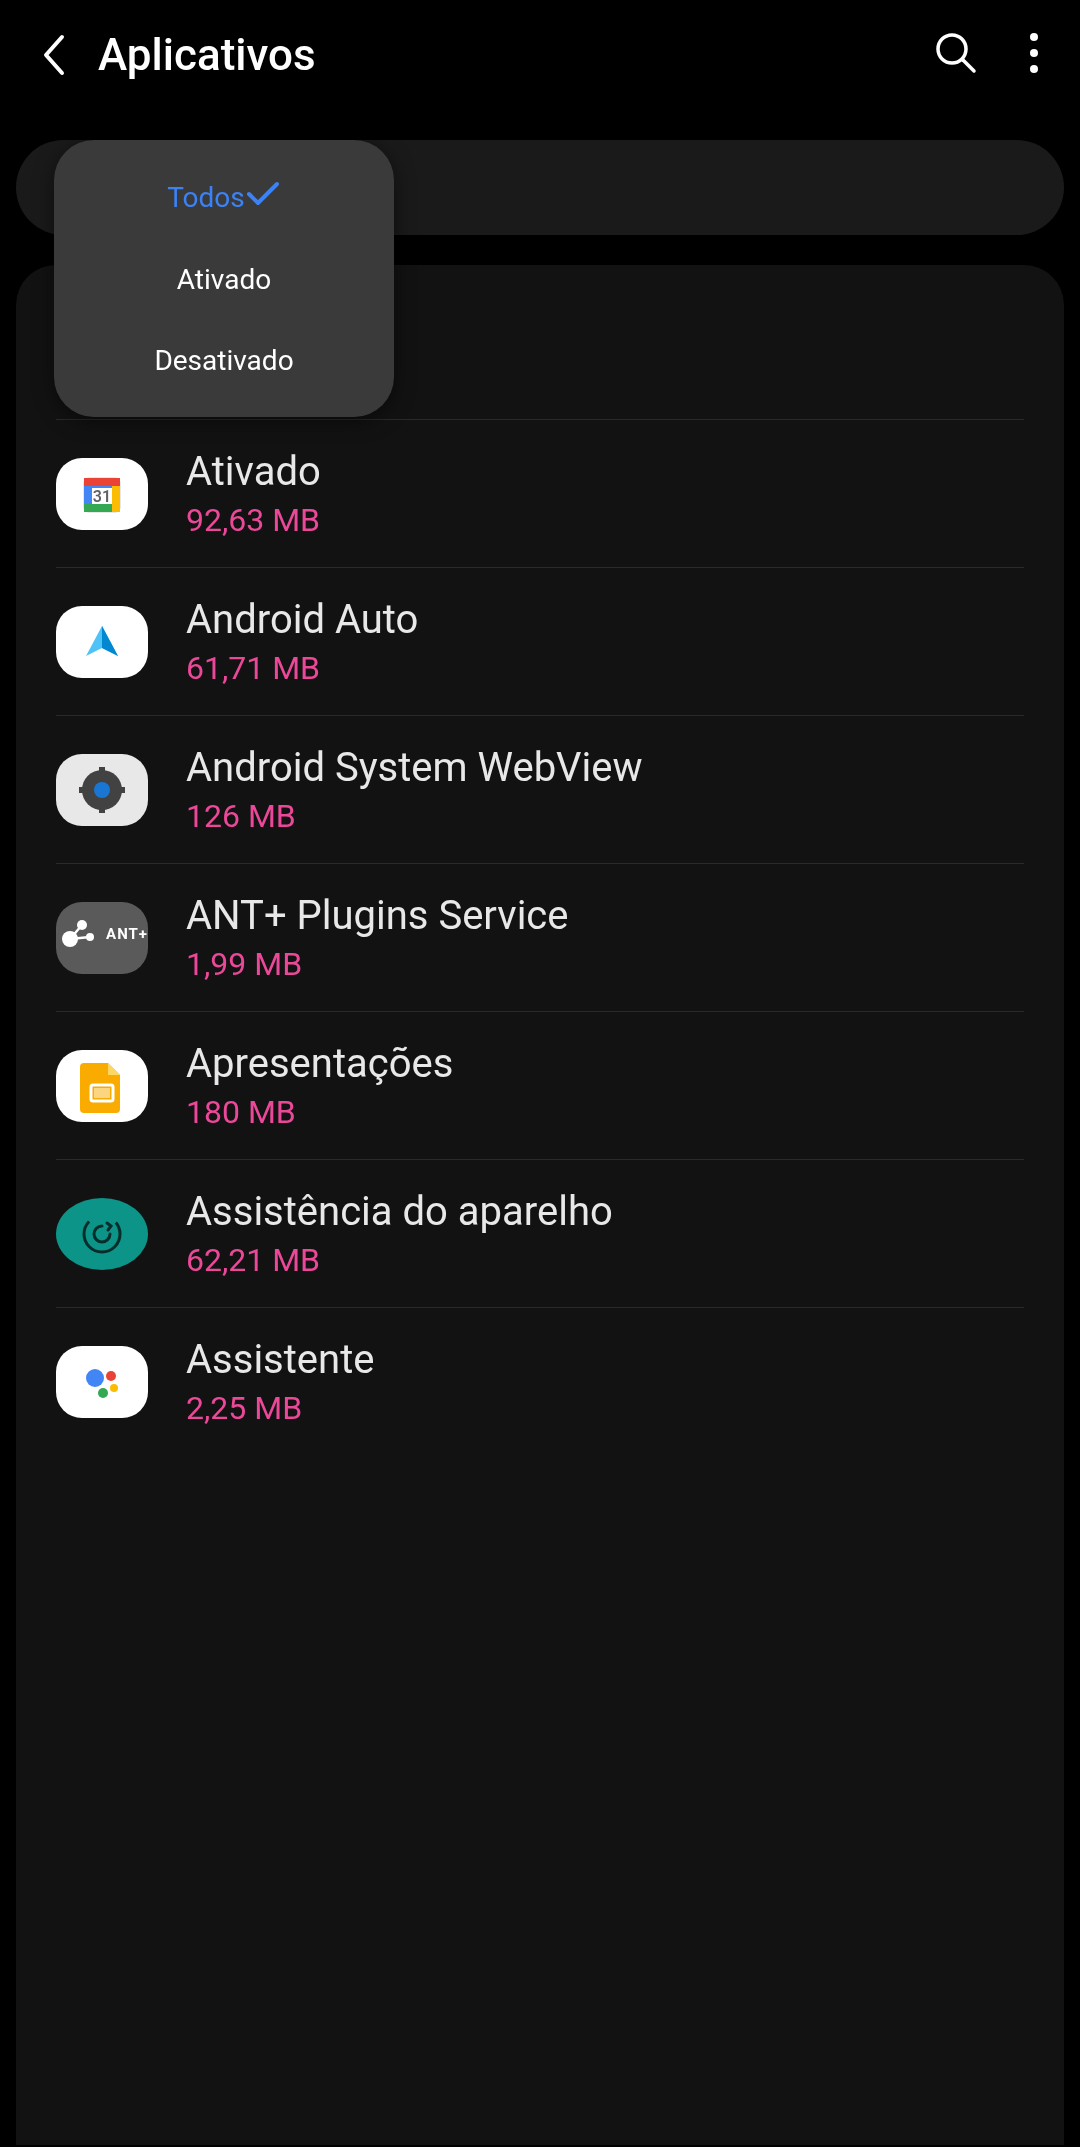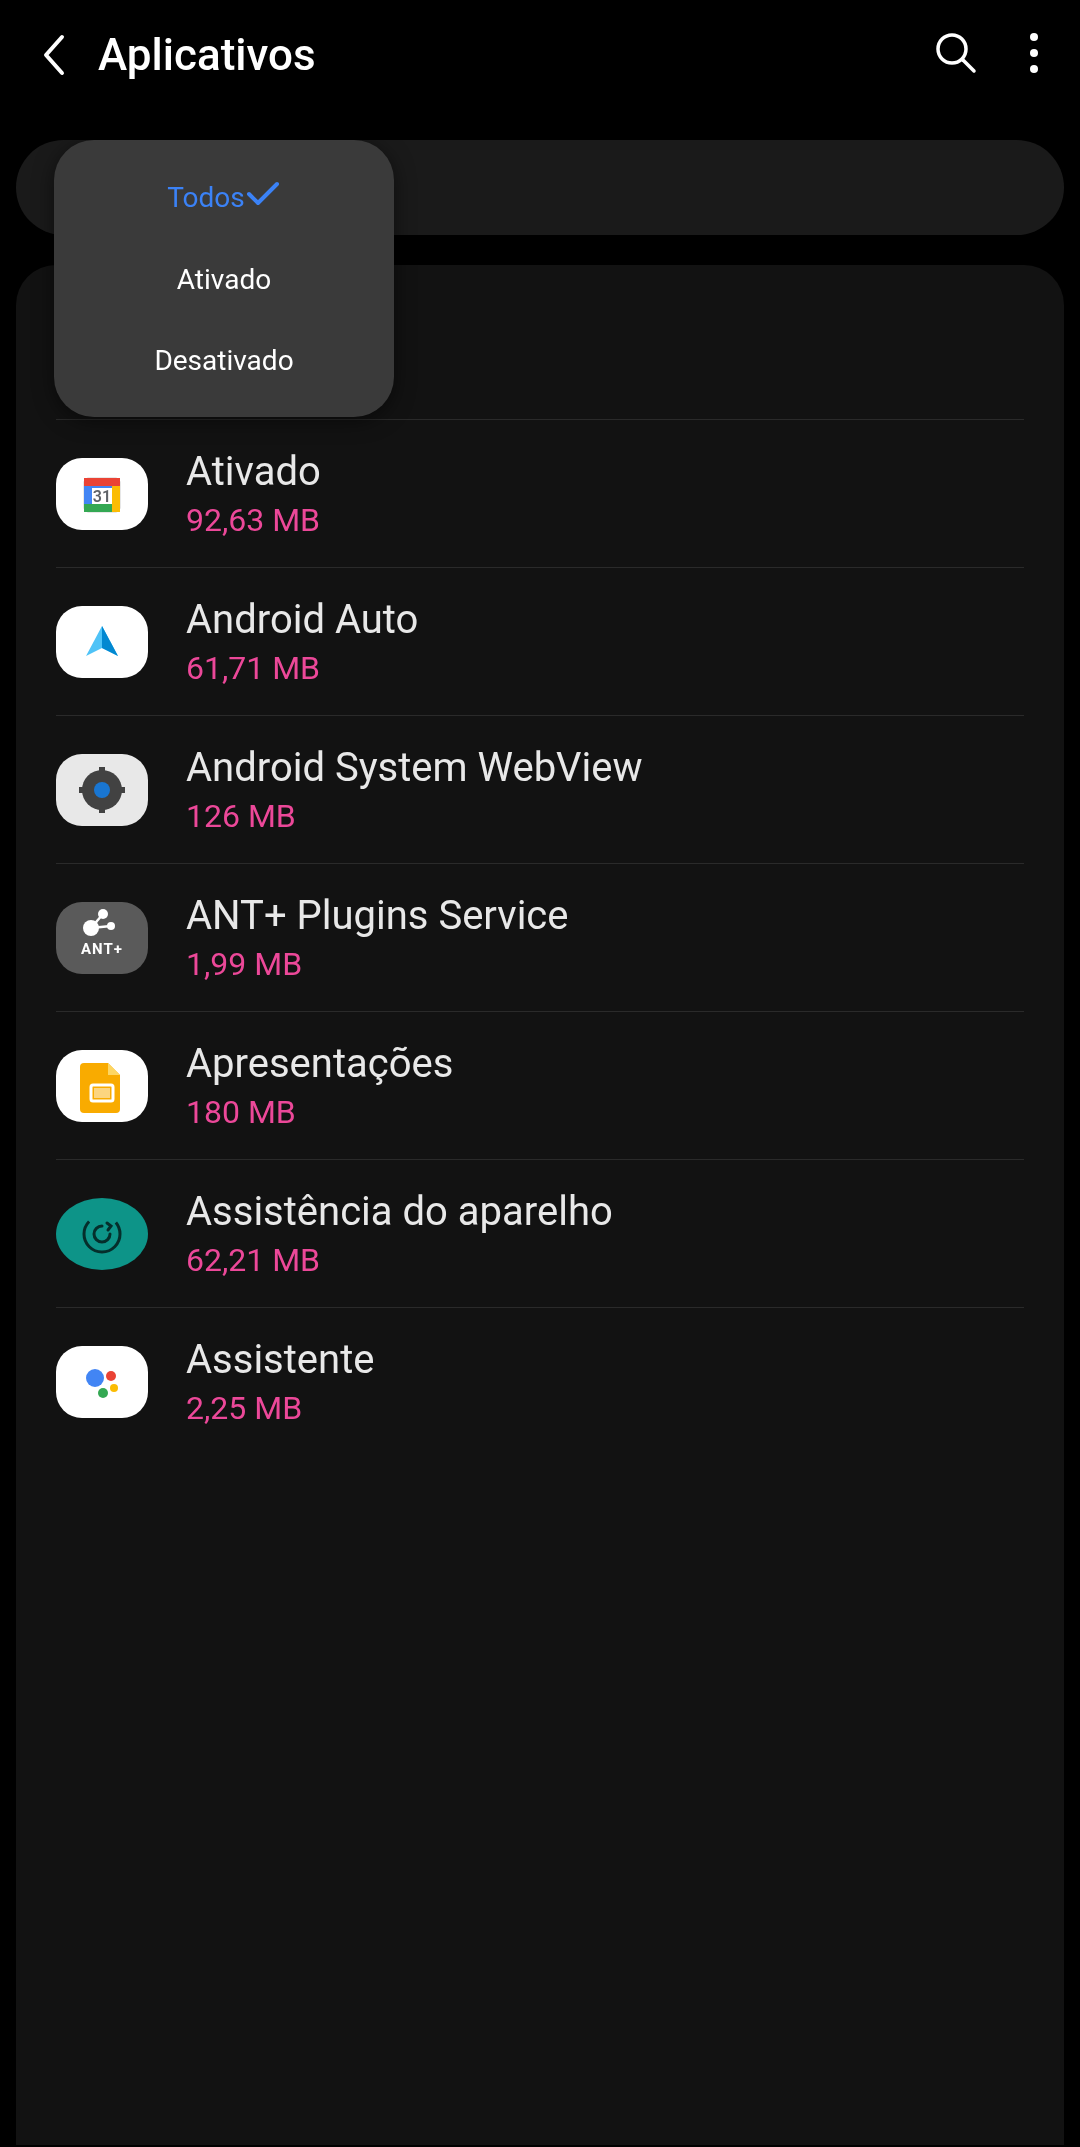--- a/index.html
+++ b/index.html
@@ -127,21 +127,21 @@
       color: #3b82f6;
     }
     .check-icon {
       color: #3b82f6;
     }
     
     .icon-calendar { background: #fff; }
     .icon-auto { background: #fff; }
     .icon-webview { background: #e8e8e8; }
     .icon-ant { background: #6a6a6a; }
-    .icon-antplus { background: #5a5a5a; color: #fff; font-size: 16px; letter-spacing: 1px; display: flex; flex-direction: column; align-items: center; justify-content: flex-end; padding-bottom: 16px; }
+    .icon-antplus { background: #5a5a5a; color: #fff; font-size: 16px; letter-spacing: 1px; display: flex; flex-direction: row; align-items: center; justify-content: flex-end; padding-bottom: 8px; }
     .icon-slides { background: #fff; }
     .icon-assist { background: #0d9488; }
     .icon-assistant { background: #fff; }
     .squircle {
       border-radius: 26px;
     }
   </style>
 </head>
 <body>
 

